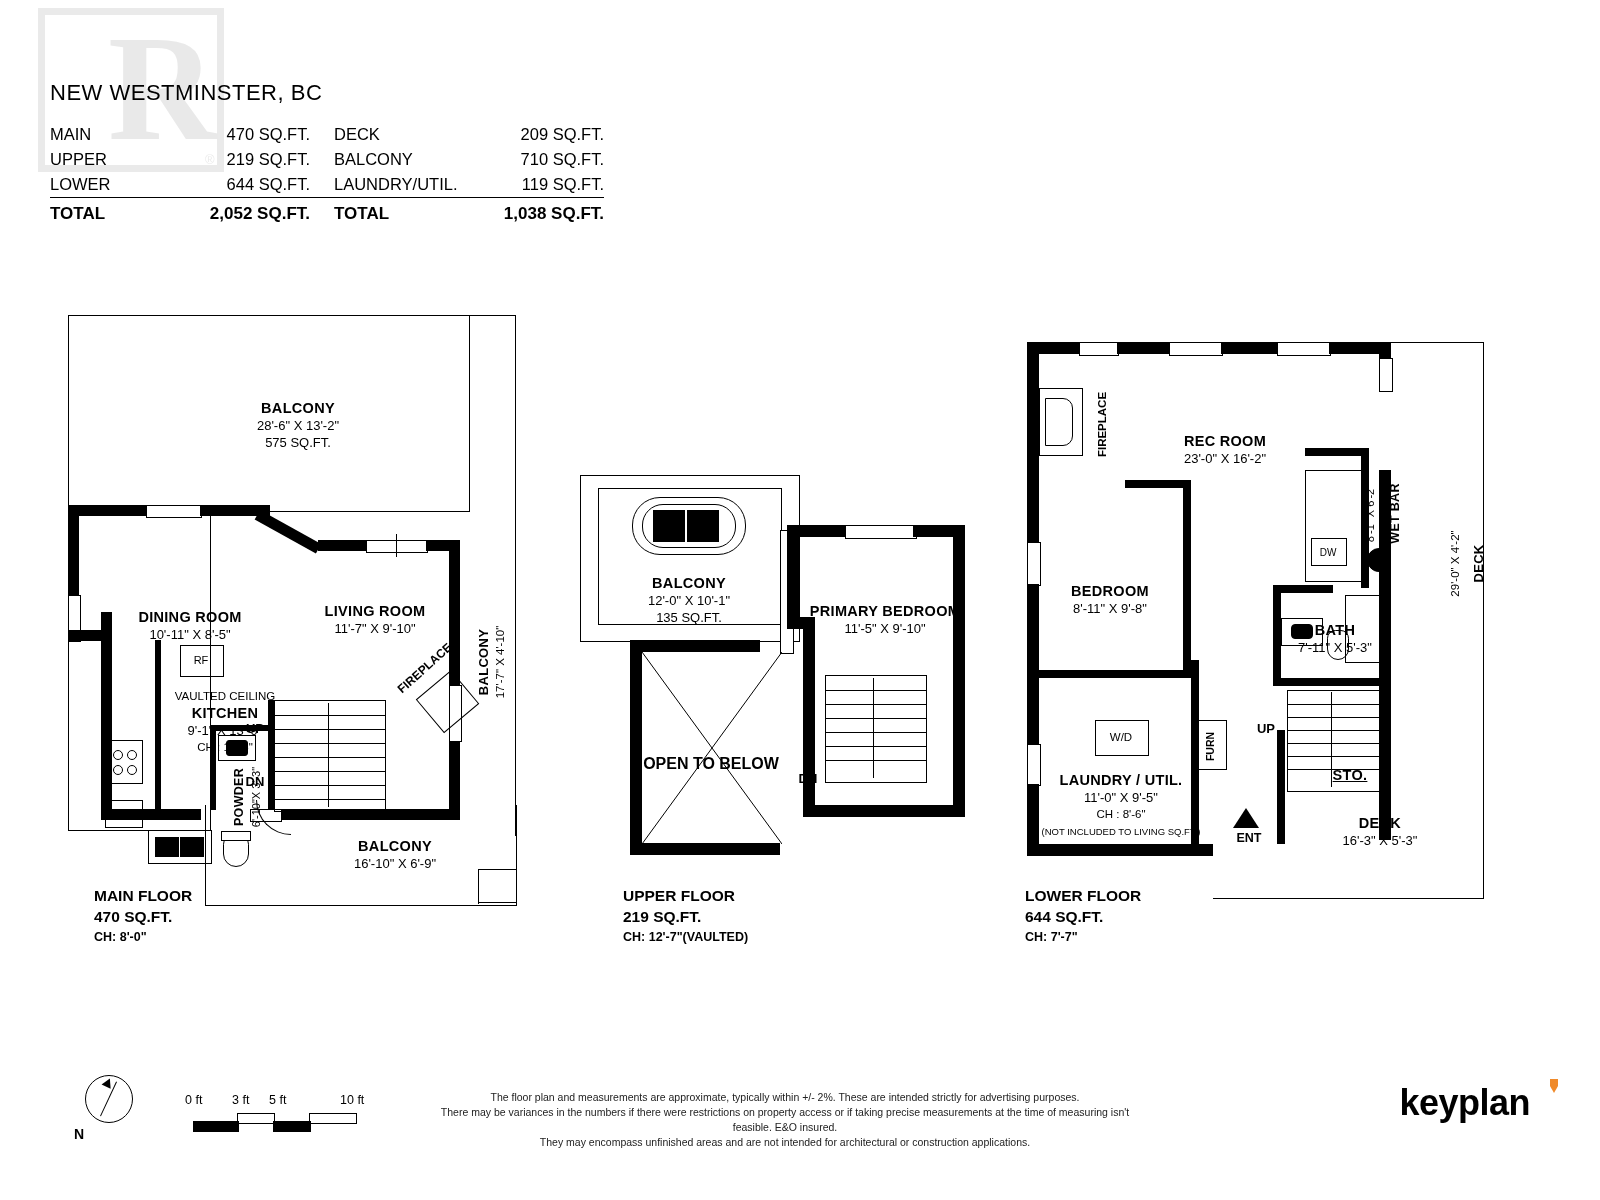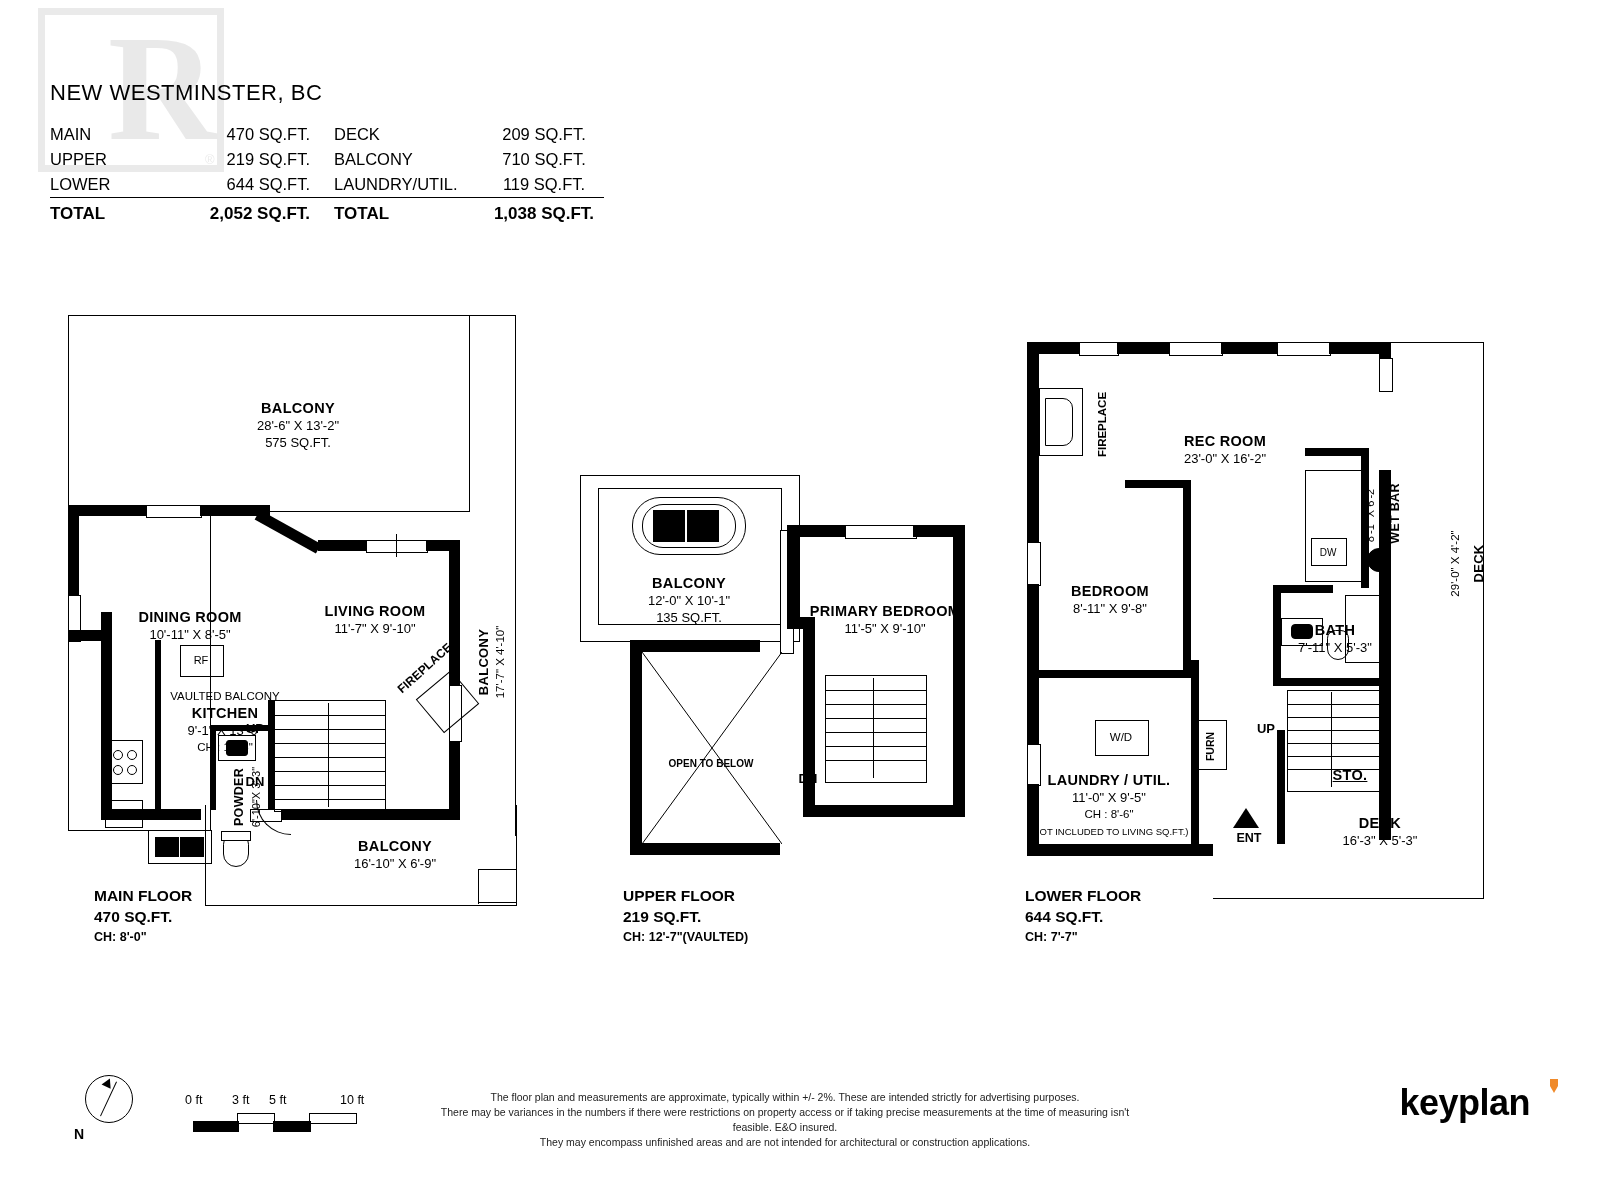--- a/index.html
+++ b/index.html
@@ -9,21 +9,21 @@
   
   .title{position:absolute;left:50px;top:30px;font-size:34px;font-weight:700;letter-spacing:.5px;}
   .subtitle{position:absolute;left:50px;top:80px;font-size:22px;letter-spacing:.5px;}
 
   .sqtable{position:absolute;left:50px;top:122px;width:580px;font-size:16.5px;}
   .sqtable table{border-collapse:collapse;}
   .sqtable td{padding:3px 0;white-space:nowrap;}
   .c1{width:120px;}
   .c2{width:140px;text-align:right;padding-right:24px!important;}
   .c3{width:150px;}
-  .c4{width:120px;text-align:center;}
+  .c4{width:120px;text-align:right;}
   .totalrow td{border-top:1.5px solid #000;font-weight:700;padding-top:6px;font-size:17px;}
 
   
   .wm{position:absolute;left:20px;top:0px;width:220px;height:210px;opacity:.18;}
   .wm .r{position:absolute;left:88px;top:2px;font-size:150px;font-weight:700;font-family:"Liberation Serif",serif;color:#888;}
   .wm .box{position:absolute;left:18px;top:8px;width:172px;height:150px;border:7px solid #8d8d8d;}
   .wm .txt{position:absolute;left:14px;top:148px;font-size:39px;font-weight:700;letter-spacing:1px;color:#8d8d8d;}
   .wm .reg{position:absolute;left:185px;top:152px;font-size:13px;color:#8d8d8d;}
 
   
@@ -181,21 +181,21 @@
       <div class="nm">DINING ROOM</div>
       <div class="dim">10'-11"  X   8'-5"</div>
     </div>
 
     <div class="lbl" style="left:230px;top:293px;width:170px;">
       <div class="nm">LIVING ROOM</div>
       <div class="dim">11'-7"  X  9'-10"</div>
     </div>
 
     <div class="lbl" style="left:85px;top:378px;width:160px;">
-      <div class="sm">VAULTED BALCONY</div>
+      <div class="sm">VAULTED CEILING</div>
       <div class="nm">KITCHEN</div>
       <div class="dim">9'-1"  X  13'-9"</div>
       <div class="sm">CH : 14'-5"</div>
     </div>
 
     <div class="lbl vert" style="left:128px;top:470px;width:120px;transform:rotate(-90deg);">
       <div class="nm" style="font-size:12.5px;">POWDER</div>
       <div class="dim" style="font-size:11px;">6'-10"X 3'-3"</div>
     </div>
 
@@ -266,21 +266,21 @@
       <div class="nm">BALCONY</div>
       <div class="dim">12'-0"  X   10'-1"</div>
       <div class="dim">135 SQ.FT.</div>
     </div>
 
     <div class="lbl" style="left:220px;top:133px;width:180px;">
       <div class="nm">PRIMARY BEDROOM</div>
       <div class="dim">11'-5"  X  9'-10"</div>
     </div>
 
-    <div class="lbl" style="left:66px;top:285px;width:140px;font-weight:700;font-size:10px;">OPEN TO BELOW</div>
+    <div class="lbl" style="left:66px;top:285px;width:140px;font-weight:700;font-size:16px;">OPEN TO BELOW</div>
     <div class="lbl" style="left:210px;top:300px;width:46px;font-weight:700;font-size:13px;">DN</div>
 
     <div class="floorcap" style="left:48px;top:415px;">
       <div>UPPER FLOOR</div>
       <div>219 SQ.FT.</div>
       <div class="ch">CH: 12'-7"(VAULTED)</div>
     </div>
   </div>
 
   <div class="plan" style="left:1015px;top:330px;width:500px;height:620px;">
@@ -366,21 +366,21 @@
     <div class="lbl" style="left:10px;top:253px;width:170px;">
       <div class="nm">BEDROOM</div>
       <div class="dim">8'-11"  X   9'-8"</div>
     </div>
 
     <div class="lbl" style="left:250px;top:292px;width:140px;">
       <div class="nm">BATH</div>
       <div class="dim">7'-11" X 5'-3"</div>
     </div>
 
-    <div class="lbl" style="left:4px;top:442px;width:180px;text-align:center;">
+    <div class="lbl" style="left:16px;top:442px;width:180px;text-align:center;">
       <div class="nm">LAUNDRY / UTIL.</div>
       <div class="dim">11'-0"  X   9'-5"</div>
       <div class="sm">CH : 8'-6"</div>
       <div class="sm" style="font-size:9.5px;">(NOT INCLUDED TO LIVING SQ.FT.)</div>
     </div>
 
     <div class="lbl" style="left:290px;top:485px;width:150px;">
       <div class="nm">DECK</div>
       <div class="dim">16'-3"  X   5'-3"</div>
     </div>

